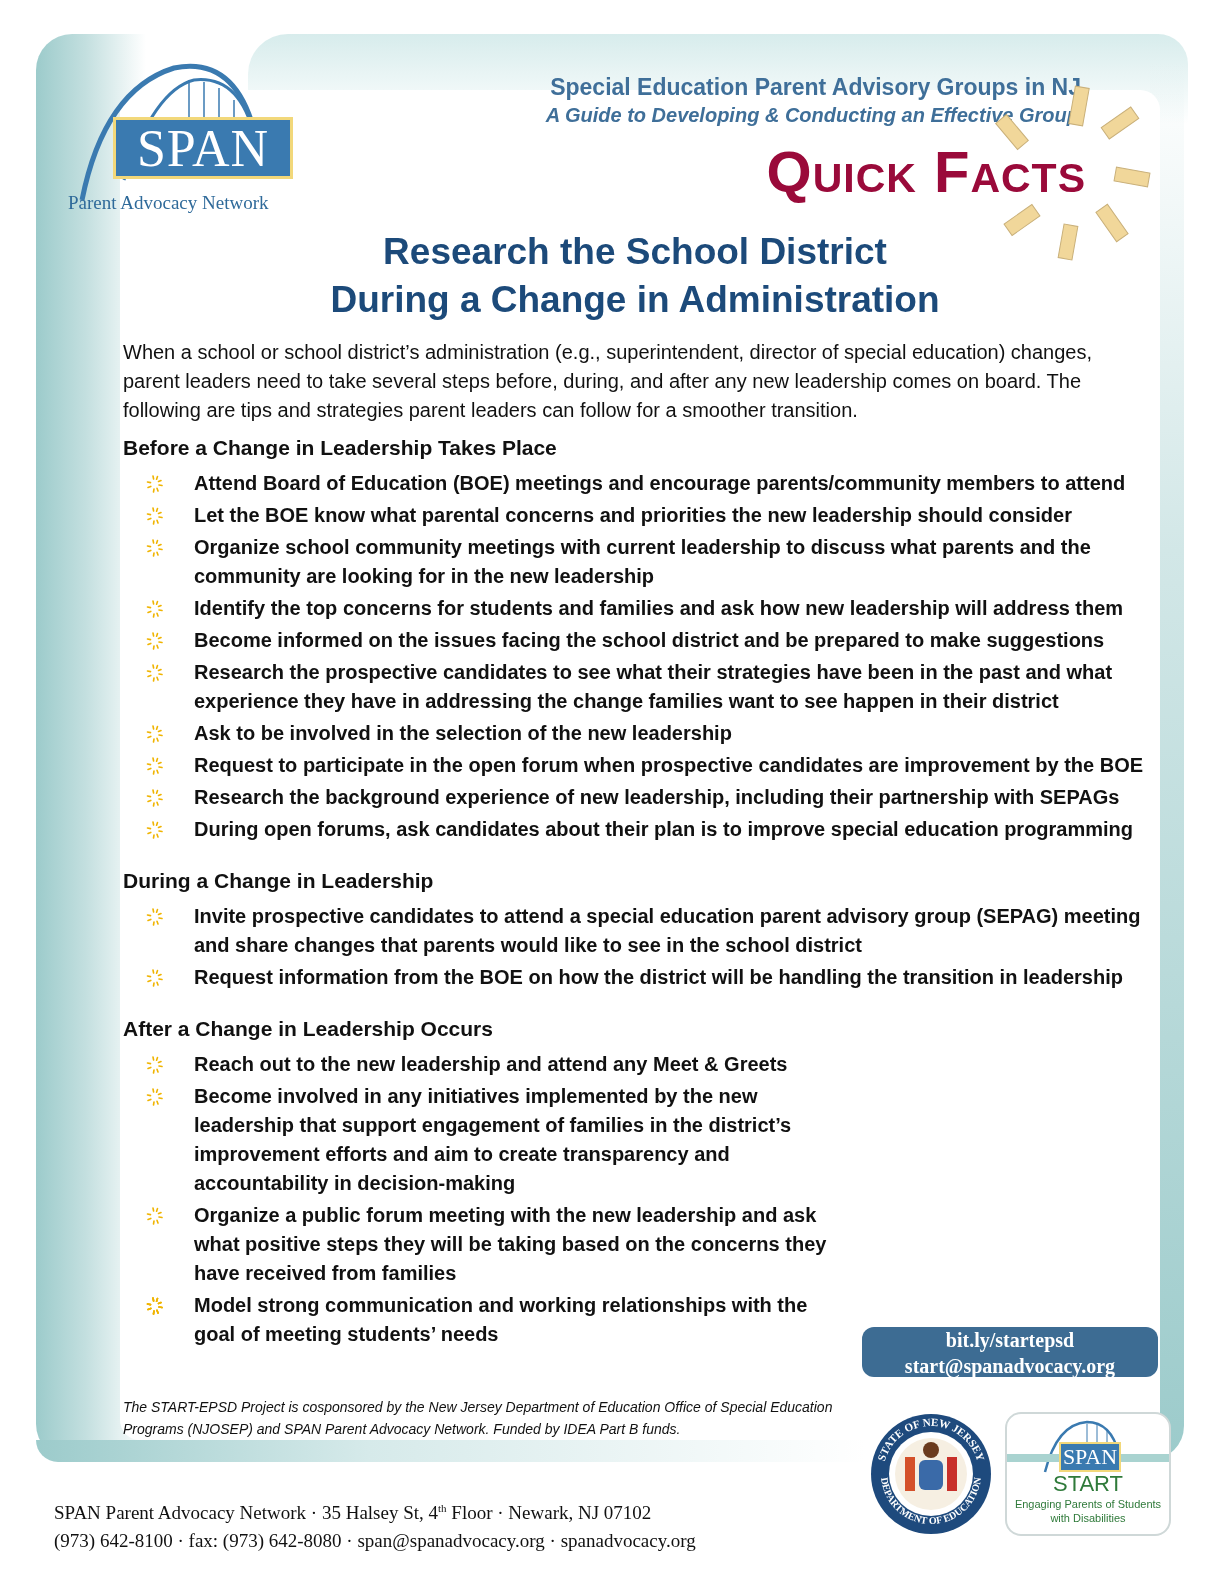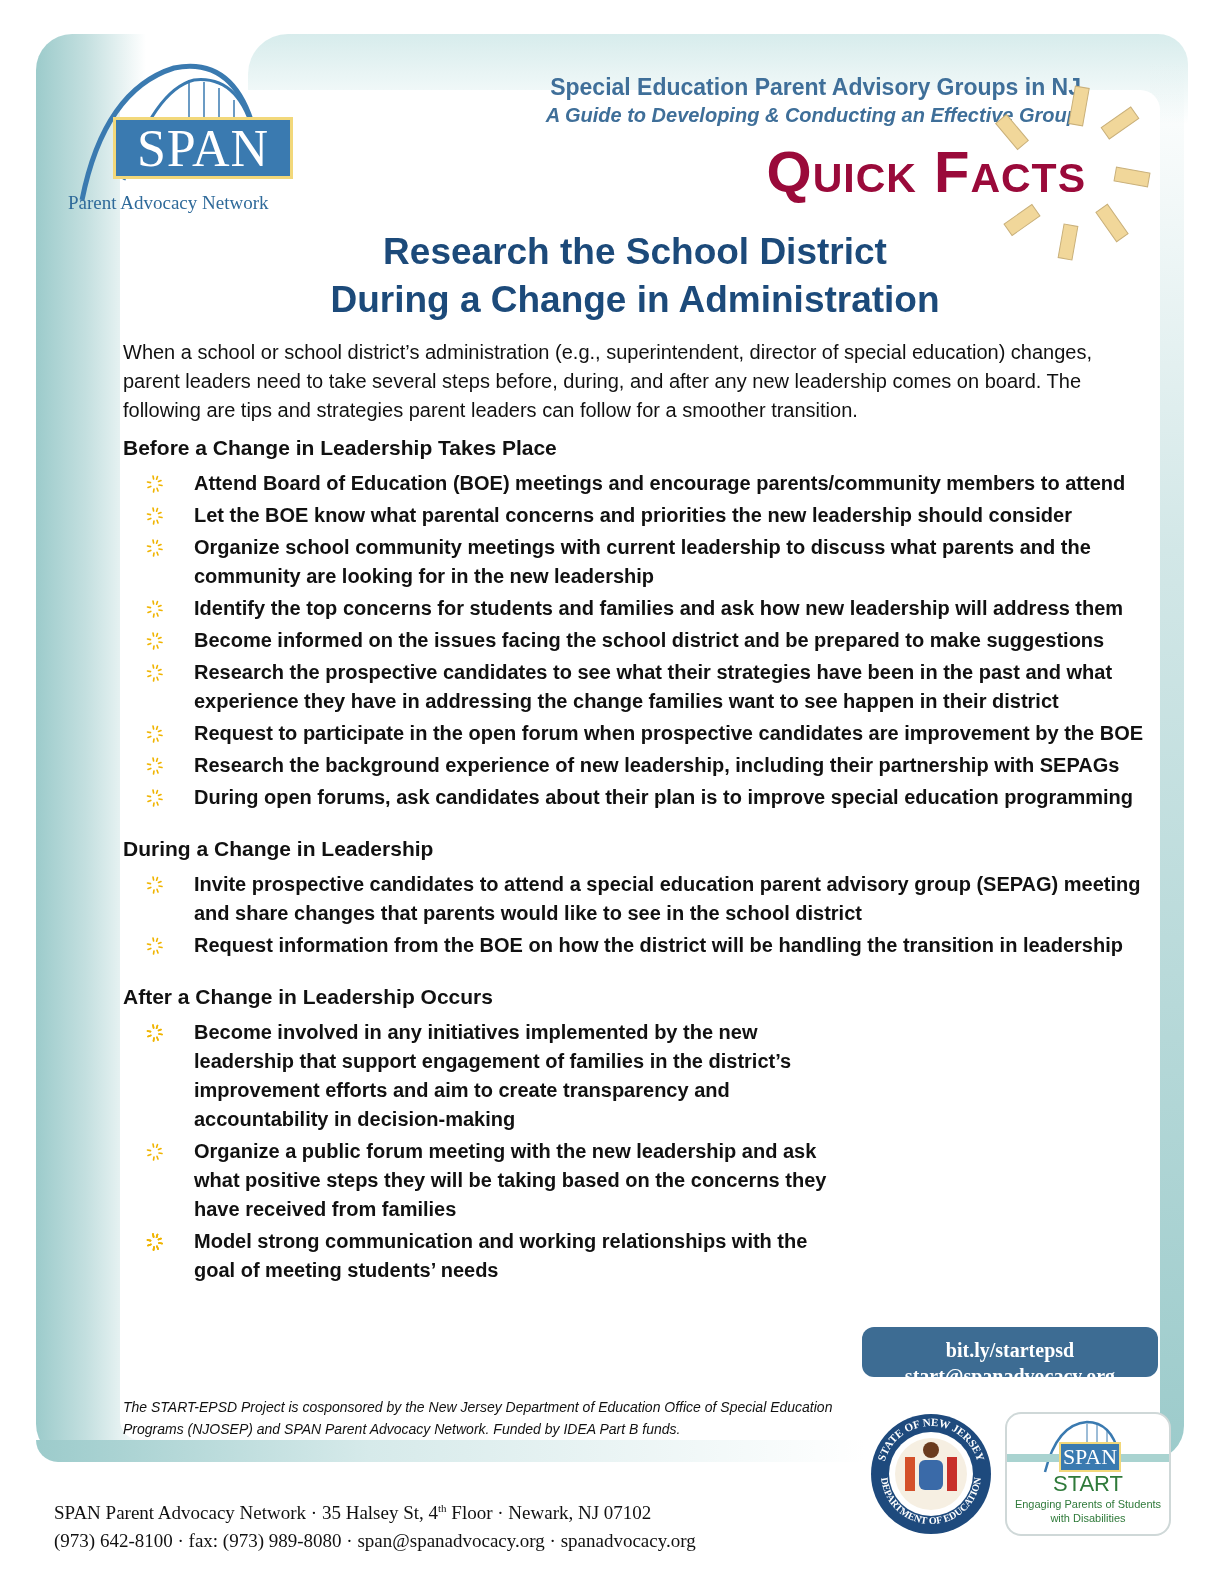--- a/index.html
+++ b/index.html
@@ -33,21 +33,21 @@
 
   .content { position: absolute; left: 123px; top: 338px; width: 1030px; font-size: 20px; line-height: 29px; }
   .intro { margin: 0 0 8px 0; }
   .section-h { font-weight: bold; font-size: 21px; margin: 0 0 6px 0; line-height: 30px; }
   ul.items { list-style: none; padding: 0; margin: 0 0 14px 0; font-weight: bold; }
   ul.items li { position: relative; padding-left: 71px; margin-bottom: 3px; line-height: 29px; }
   .bullet { position: absolute; left: 22px; top: 5px; width: 20px; height: 20px; }
   .sec-gap { height: 8px; }
 
   .contact-box { position: absolute; left: 862px; top: 1327px; width: 296px; height: 50px; background: #3d6c93; border-radius: 12px; color: #fff;
-    font-family: "Liberation Serif", "DejaVu Serif", serif; font-weight: bold; font-size: 20px; line-height: 26px; text-align: center; padding-top: 10px; box-sizing: border-box; }
+    font-family: "Liberation Serif", "DejaVu Serif", serif; font-weight: bold; font-size: 20px; line-height: 26px; text-align: center; box-sizing: border-box; }
   .funding { position: absolute; left: 123px; top: 1396px; width: 740px; font-size: 14px; font-style: italic; line-height: 22px; color: #111; }
 
   .seal { position: absolute; left: 869px; top: 1412px; width: 124px; height: 124px; }
   .start-logo { position: absolute; left: 1005px; top: 1412px; width: 166px; height: 124px; border: 2px solid #cfd8d8; border-radius: 16px; box-sizing: border-box; background: #fff; overflow: hidden; }
   .start-logo .bar { position: absolute; left: 0; top: 40px; width: 100%; height: 8px; background: #a9d3d0; }
   .start-logo .span-box { position: absolute; left: 52px; top: 28px; width: 62px; height: 30px; background: #3a7ab0; border: 2px solid #f2d87a; box-sizing: border-box; color: #fff;
     font-family: "Liberation Serif", "DejaVu Serif", serif; font-size: 22px; line-height: 26px; text-align: center; }
   .start-logo .start-word { position: absolute; left: 0; width: 100%; top: 58px; text-align: center; color: #2f7a3a; font-size: 22px; line-height: 24px; }
   .start-logo .start-tag { position: absolute; left: 0; width: 100%; top: 83px; text-align: center; color: #2f7a3a; font-size: 11px; line-height: 14px; }
 
@@ -178,20 +178,32 @@
             <g stroke="#f0b400" stroke-width="1.6" stroke-linecap="round">
               <line x1="8" y1="2" x2="8.6" y2="5"></line>
               <line x1="12.5" y1="2.5" x2="11.6" y2="5.2"></line>
               <line x1="16" y1="6.5" x2="13.5" y2="7.5"></line>
               <line x1="17" y1="11.5" x2="14" y2="11"></line>
               <line x1="13" y1="17" x2="12" y2="14.2"></line>
               <line x1="8.5" y1="18" x2="9" y2="15"></line>
               <line x1="3" y1="13.5" x2="5.8" y2="12.4"></line>
               <line x1="2.5" y1="8" x2="5.5" y2="8.6"></line>
             </g>
+          </svg><span>Ask to be involved in the selection of the new leadership</span></li>
+        <li><svg class="bullet" viewBox="0 0 20 20">
+            <g stroke="#f0b400" stroke-width="1.6" stroke-linecap="round">
+              <line x1="8" y1="2" x2="8.6" y2="5"></line>
+              <line x1="12.5" y1="2.5" x2="11.6" y2="5.2"></line>
+              <line x1="16" y1="6.5" x2="13.5" y2="7.5"></line>
+              <line x1="17" y1="11.5" x2="14" y2="11"></line>
+              <line x1="13" y1="17" x2="12" y2="14.2"></line>
+              <line x1="8.5" y1="18" x2="9" y2="15"></line>
+              <line x1="3" y1="13.5" x2="5.8" y2="12.4"></line>
+              <line x1="2.5" y1="8" x2="5.5" y2="8.6"></line>
+            </g>
           </svg><span>Request to participate in the open forum when prospective candidates are improvement by the BOE</span></li>
         <li><svg class="bullet" viewBox="0 0 20 20">
             <g stroke="#f0b400" stroke-width="1.6" stroke-linecap="round">
               <line x1="8" y1="2" x2="8.6" y2="5"></line>
               <line x1="12.5" y1="2.5" x2="11.6" y2="5.2"></line>
               <line x1="16" y1="6.5" x2="13.5" y2="7.5"></line>
               <line x1="17" y1="11.5" x2="14" y2="11"></line>
               <line x1="13" y1="17" x2="12" y2="14.2"></line>
               <line x1="8.5" y1="18" x2="9" y2="15"></line>
               <line x1="3" y1="13.5" x2="5.8" y2="12.4"></line>
@@ -250,21 +262,21 @@
             <g stroke="#f0b400" stroke-width="1.6" stroke-linecap="round">
               <line x1="8" y1="2" x2="8.6" y2="5"></line>
               <line x1="12.5" y1="2.5" x2="11.6" y2="5.2"></line>
               <line x1="16" y1="6.5" x2="13.5" y2="7.5"></line>
               <line x1="17" y1="11.5" x2="14" y2="11"></line>
               <line x1="13" y1="17" x2="12" y2="14.2"></line>
               <line x1="8.5" y1="18" x2="9" y2="15"></line>
               <line x1="3" y1="13.5" x2="5.8" y2="12.4"></line>
               <line x1="2.5" y1="8" x2="5.5" y2="8.6"></line>
             </g>
-          </svg></li>
+          </svg><span>Reach out to the new leadership and attend any Meet &amp; Greets</span></li>
         <li><svg class="bullet" viewBox="0 0 20 20">
             <g stroke="#f0b400" stroke-width="1.6" stroke-linecap="round">
               <line x1="8" y1="2" x2="8.6" y2="5"></line>
               <line x1="12.5" y1="2.5" x2="11.6" y2="5.2"></line>
               <line x1="16" y1="6.5" x2="13.5" y2="7.5"></line>
               <line x1="17" y1="11.5" x2="14" y2="11"></line>
               <line x1="13" y1="17" x2="12" y2="14.2"></line>
               <line x1="8.5" y1="18" x2="9" y2="15"></line>
               <line x1="3" y1="13.5" x2="5.8" y2="12.4"></line>
               <line x1="2.5" y1="8" x2="5.5" y2="8.6"></line>
@@ -366,19 +378,19 @@
   <div>
     <span>SPAN Parent Advocacy Network</span>
     <span>·</span>
     <span><span>35 Halsey St, 4</span><sup>th</sup><span> Floor</span></span>
     <span>·</span>
     <span>Newark, NJ  07102</span>
   </div>
   <div>
     <span>(973) 642-8100</span>
     <span>·</span>
-    <span>fax: (973) 989-8080</span>
+    <span>fax: (973) 642-8080</span>
     <span>·</span>
     <span>span@spanadvocacy.org</span>
     <span>·</span>
     <span>spanadvocacy.org</span>
   </div>
 </div>
 
 </body></html>

